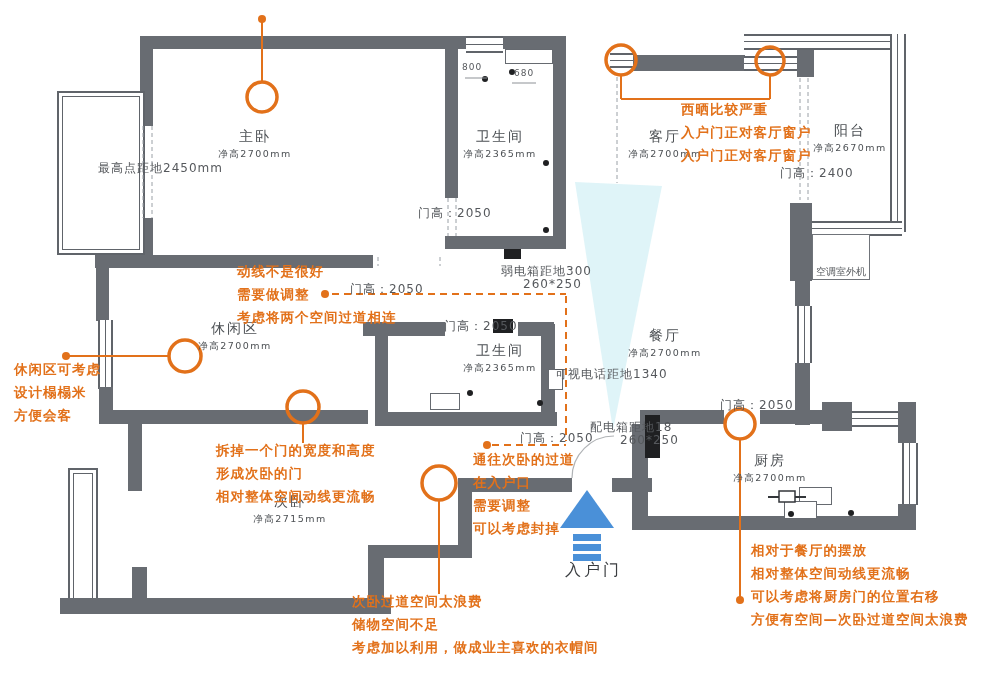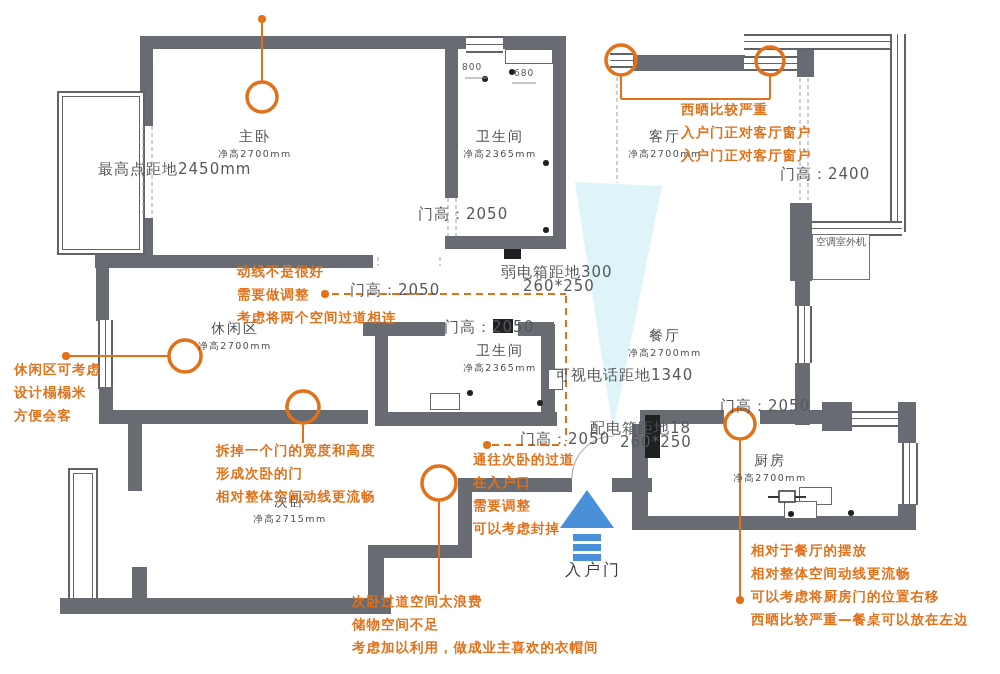--- a/index.html
+++ b/index.html
@@ -11,26 +11,26 @@
   .winv{position:absolute;background:#fff;border-left:2px solid #60646a;border-right:2px solid #60646a;}
   .winv::before{content:"";position:absolute;top:0;bottom:0;left:50%;margin-left:-1px;border-left:1px solid #60646a;}
   .bay{position:absolute;background:#fff;border:2px solid #60646a;}
   .bay::before{content:"";position:absolute;left:3px;top:3px;right:3px;bottom:3px;border:1px solid #60646a;}
   .blk{position:absolute;background:#1f2022;}
   .fix{position:absolute;background:#fff;border:1px solid #666a70;}
   .dot{position:absolute;width:6px;height:6px;border-radius:50%;background:#1f2022;}
   .room{position:absolute;text-align:center;color:#4c5054;}
   .rname{font-size:14px;letter-spacing:2px;}
   .rh{font-size:9.5px;letter-spacing:1.5px;margin-top:2px;}
-  .dim{position:absolute;font-size:15px;letter-spacing:1px;color:#55585c;white-space:nowrap;}
+  .dim{position:absolute;font-size:12px;letter-spacing:1px;color:#55585c;white-space:nowrap;}
   .dim.sm{font-size:9px;}
   .note{position:absolute;color:#e2711a;font-weight:bold;font-size:13.5px;letter-spacing:1px;
         line-height:23px;white-space:nowrap;}
   .entry-label{position:absolute;font-size:16px;letter-spacing:3px;color:#3a3d40;}
-  .ac{position:absolute;border:1px solid #70747a;background:#fff;display:flex;align-items:flex-start;justify-content:center;
+  .ac{position:absolute;border:1px solid #70747a;background:#fff;display:flex;align-items:flex-end;justify-content:center;
       font-size:10px;color:#55585c;}
   svg.overlay{position:absolute;left:0;top:0;pointer-events:none;}
 </style>
 </head>
 <body>
 
 <div id="plan">
 
   <div class="w" style="left:140px;top:36px;width:328px;height:13px"></div>
   <div class="w" style="left:502px;top:36px;width:64px;height:13px"></div>
@@ -169,20 +169,24 @@
     <div class="rh">净高2700mm</div>
   </div>
   <div class="room" style="left:445px;top:128px;width:110px">
     <div class="rname">卫生间</div>
     <div class="rh">净高2365mm</div>
   </div>
   <div class="room" style="left:610px;top:128px;width:110px">
     <div class="rname">客厅</div>
     <div class="rh">净高2700mm</div>
   </div>
+  <div class="room" style="left:795px;top:122px;width:110px">
+    <div class="rname">阳台</div>
+    <div class="rh">净高2670mm</div>
+  </div>
   <div class="room" style="left:185px;top:320px;width:100px">
     <div class="rname">休闲区</div>
     <div class="rh">净高2700mm</div>
   </div>
   <div class="room" style="left:445px;top:342px;width:110px">
     <div class="rname">卫生间</div>
     <div class="rh">净高2365mm</div>
   </div>
   <div class="room" style="left:610px;top:327px;width:110px">
     <div class="rname">餐厅</div>
@@ -241,16 +245,16 @@
   </div>
   <div class="note" style="left:352px;top:590px">
     <div>次卧过道空间太浪费</div>
     <div>储物空间不足</div>
     <div>考虑加以利用，做成业主喜欢的衣帽间</div>
   </div>
   <div class="note" style="left:751px;top:539px">
     <div>相对于餐厅的摆放</div>
     <div>相对整体空间动线更流畅</div>
     <div>可以考虑将厨房门的位置右移</div>
-    <div>西晒比较严重—餐桌可以放在左边</div>
+    <div>方便有空间—次卧过道空间太浪费</div>
   </div>
 
 </div>
 
 </body></html>

